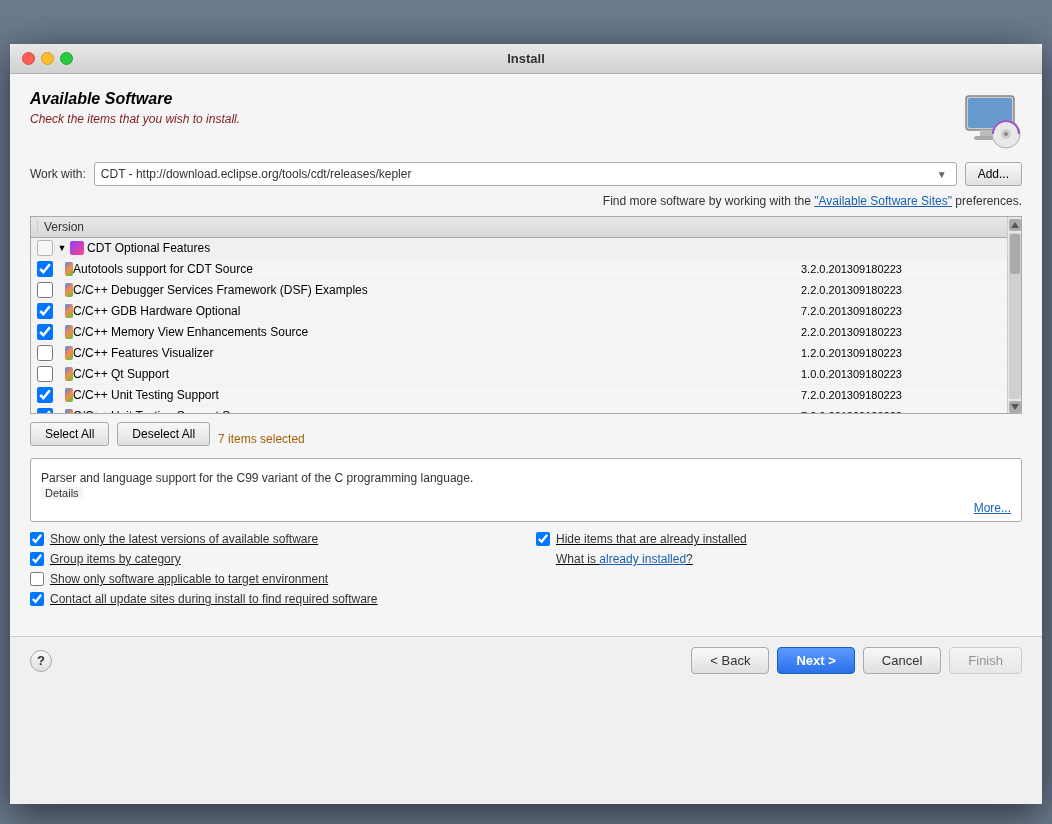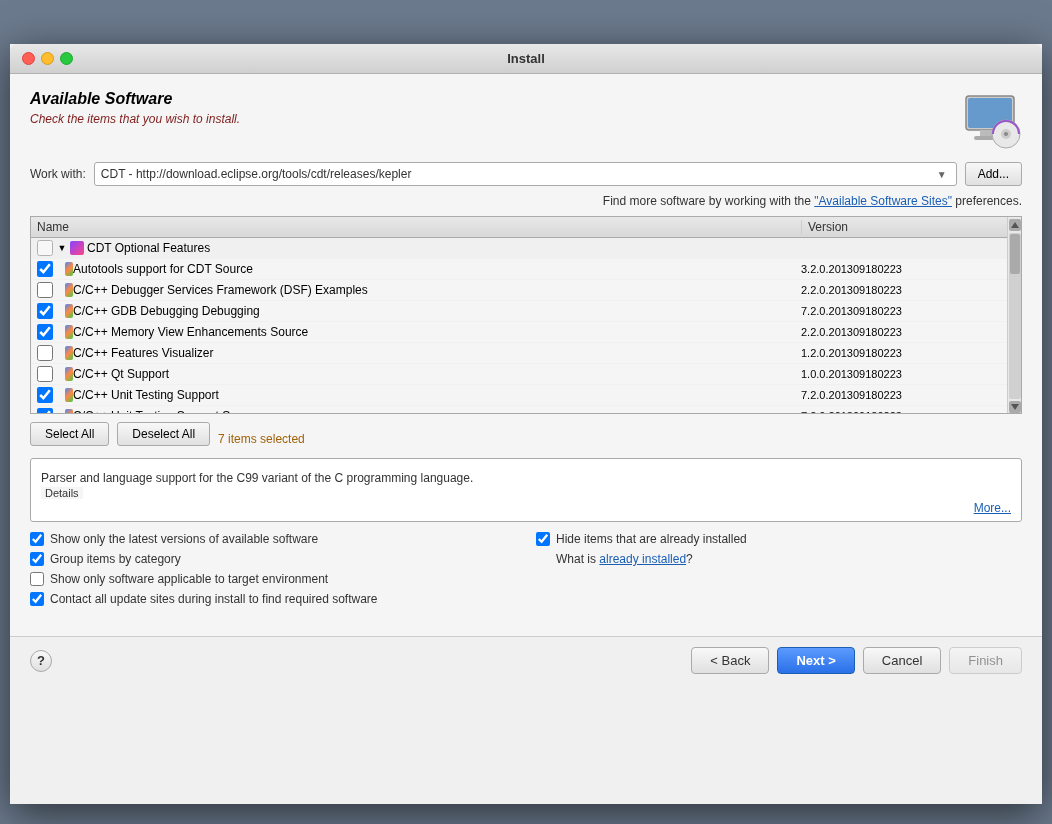--- a/index.html
+++ b/index.html
@@ -218,20 +218,21 @@
       color: #333;
     }
     .option-link {
       color: #1a5fb4;
       text-decoration: underline;
     }
     .options-two-col {
       display: grid;
       grid-template-columns: 1fr 1fr;
       gap: 4px 20px;
+      text-decoration: underline;
     }
     .footer-bar {
       display: flex;
       align-items: center;
       justify-content: space-between;
       padding: 10px 20px;
       border-top: 1px solid #ccc;
       background: #f0f0f0;
       border-radius: 0 0 8px 8px;
     }
@@ -369,21 +370,20 @@
       <span>Find more software by working with the </span><a href="#">"Available Software Sites"</a><span> preferences.</span>
     </div>
 
     
 
     
     <div class="table-container">
       <div class="table-inner">
 
         <div class="table-header">
-          <div class="col-name">Name</div>
           <div class="col-version">Version</div>
         </div>
 
         <div class="table-body">
 
           <div class="table-row category-row">
             <input type="checkbox" class="row-checkbox" style="opacity: 0.5;">
             <span class="cat-expand">▼</span>
             <span class="icon-box">
                 <span class="cat-icon"></span>
@@ -408,21 +408,21 @@
               </span>
             <span class="row-name">C/C++ Debugger Services Framework (DSF) Examples</span>
             <div class="row-version">2.2.0.201309180223</div>
           </div>
 
           <div class="table-row">
             <input type="checkbox" class="row-checkbox" checked="" style="">
             <span class="icon-box indent-1">
                 <span class="plugin-icon"></span>
               </span>
-            <span class="row-name">C/C++ GDB Debugging Debugging</span>
+            <span class="row-name">C/C++ GDB Hardware Optional</span>
             <div class="row-version">7.2.0.201309180223</div>
           </div>
 
           <div class="table-row">
             <input type="checkbox" class="row-checkbox" checked="" style="">
             <span class="icon-box indent-1">
                 <span class="plugin-icon"></span>
               </span>
             <span class="row-name">C/C++ Memory View Enhancements Source</span>
             <div class="row-version">2.2.0.201309180223</div>

